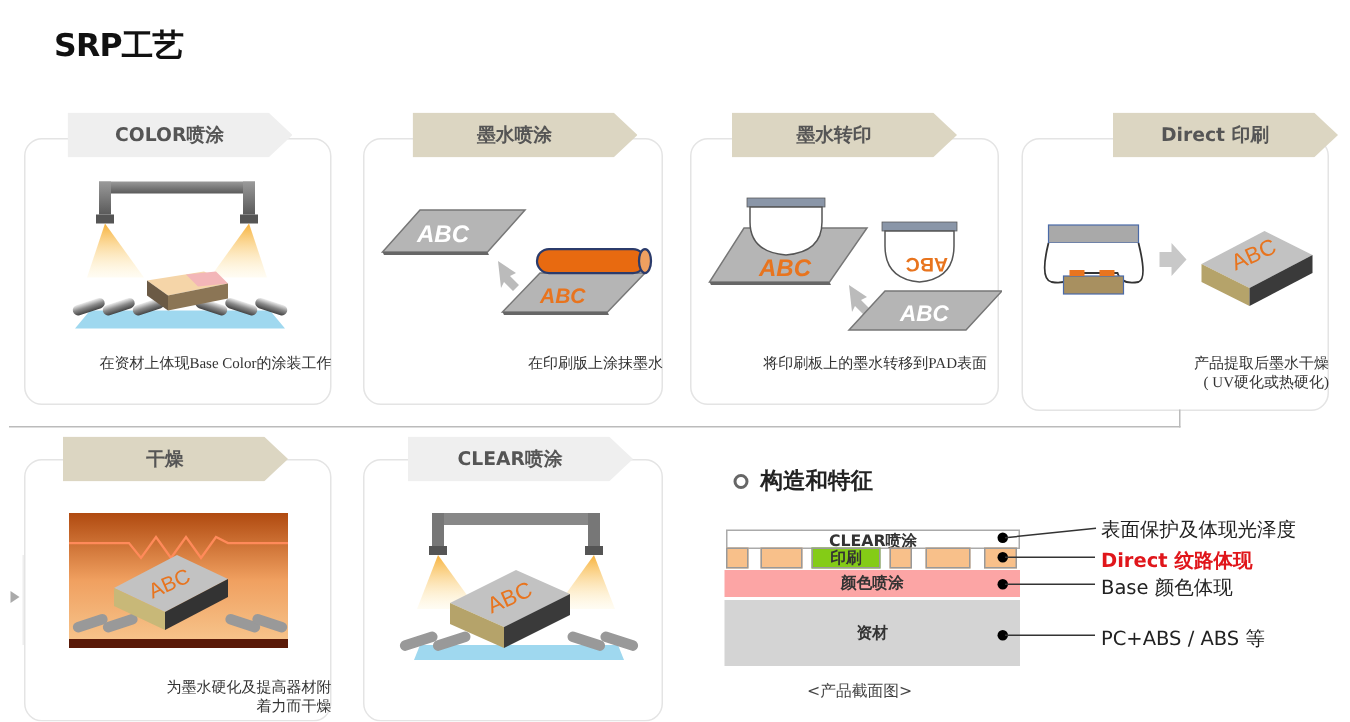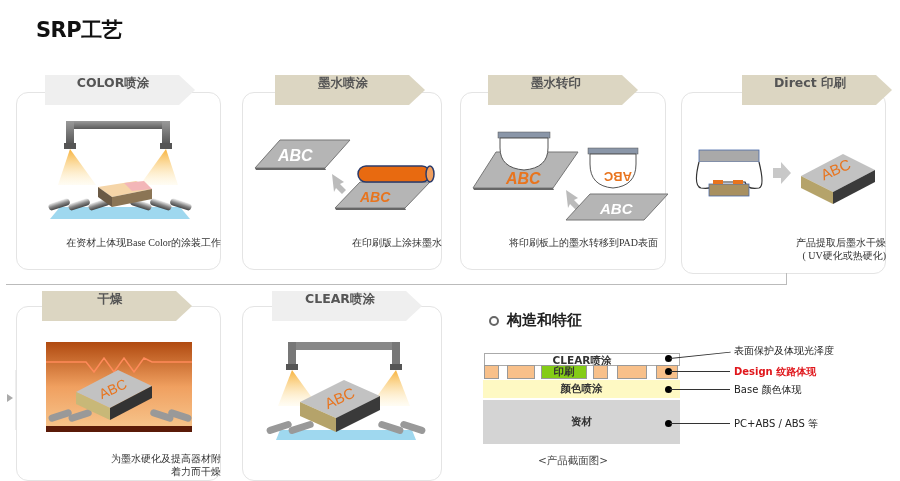--- a/index.html
+++ b/index.html
@@ -3,41 +3,41 @@
 <meta charset="utf-8">
 <style>
   * { box-sizing: border-box; margin: 0; padding: 0; }
   html, body { width: 900px; height: 481px; background: #ffffff; overflow: hidden; }
   body { position: relative; font-family: "DejaVu Sans", "Liberation Sans", sans-serif; color: #333; }
 
   .page-title { position: absolute; left: 36px; top: 16px; font-size: 21px; font-weight: bold; color: #111; letter-spacing: -0.5px; }
 
   .card { position: absolute; border: 1px solid #e4e4e4; border-radius: 12px; background: #fff; }
   .tab { position: absolute; height: 30px; font-size: 12.5px; font-weight: bold; color: #555;
-         display: flex; align-items: flex-start; justify-content: center; padding-right: 14px;
+         display: flex; align-items: center; justify-content: center; padding-right: 14px;
          clip-path: polygon(0 0, calc(100% - 16px) 0, 100% 50%, calc(100% - 16px) 100%, 0 100%); }
   .tab.light { background: #efefef; }
   .tab.beige { background: #dcd6c2; }
 
   .caption { position: absolute; font-size: 10px; color: #333; text-align: right; line-height: 13px; font-family: Liberation Serif, serif; }
   .illus { position: absolute; }
 
   .row-line { position: absolute; left: 6px; top: 284px; width: 781px; height: 1px; background: #bbb; }
   .row-line-v { position: absolute; left: 786px; top: 273px; width: 1px; height: 12px; background: #bbb; }
   .left-arrow { position: absolute; left: 7px; top: 394px; width: 0; height: 0;
                 border-left: 6px solid #aaa; border-top: 4px solid transparent; border-bottom: 4px solid transparent; }
   .left-vline { position: absolute; left: 15px; top: 370px; width: 1px; height: 60px; background: #eee; }
 
   .section-title { position: absolute; left: 489px; top: 311px; font-size: 15px; font-weight: bold; color: #222; display: flex; align-items: center; gap: 8px; }
   .bullet-ring { width: 10px; height: 10px; border: 2.5px solid #666; border-radius: 50%; }
 
   .layer { position: absolute; font-size: 10.5px; font-weight: bold; color: #333; display: flex; align-items: center; justify-content: center; }
   .dot { position: absolute; width: 7px; height: 7px; border-radius: 50%; background: #000; }
   .leader { position: absolute; height: 1px; background: #333; transform-origin: left center; }
-  .label { position: absolute; font-size: 10px; color: #222; white-space: nowrap; }
+  .label { position: absolute; font-size: 13px; color: #222; white-space: nowrap; }
   .label.red { color: #e0161b; font-weight: bold; }
   .xs-caption { position: absolute; left: 538px; top: 454px; font-size: 10.5px; color: #444; }
 </style>
 </head>
 <body>
 
 <div class="page-title">SRP工艺</div>
 
 <div class="card" style="left:16px;top:92px;width:205px;height:178px;"></div>
 <div class="tab light" style="left:45px;top:75px;width:150px;">
@@ -213,35 +213,35 @@
 <div>
   <div class="layer" style="left:484px;top:365px;width:15px;height:14px;background:#f8c08a;border:1px solid #999;"></div>
   <div class="layer" style="left:507px;top:365px;width:28px;height:14px;background:#f8c08a;border:1px solid #999;"></div>
   <div class="layer" style="left:541px;top:365px;width:46px;height:14px;background:#84cc16;border:1px solid #999;">
     <span>印刷</span>
   </div>
   <div class="layer" style="left:593px;top:365px;width:15px;height:14px;background:#f8c08a;border:1px solid #999;"></div>
   <div class="layer" style="left:617px;top:365px;width:30px;height:14px;background:#f8c08a;border:1px solid #999;"></div>
   <div class="layer" style="left:656px;top:365px;width:22px;height:14px;background:#f8c08a;border:1px solid #999;"></div>
 </div>
-<div class="layer" style="left:483px;top:380px;width:197px;height:18px;background:#fef9c3;">
+<div class="layer" style="left:483px;top:380px;width:197px;height:18px;background:#fca5a5;">
   <span>颜色喷涂</span>
 </div>
 <div class="layer" style="left:483px;top:400px;width:197px;height:44px;background:#d4d4d4;">
   <span>资材</span>
 </div>
 
 <div class="dot" style="left:665px;top:355px;"></div>
 <div class="dot" style="left:665px;top:368px;"></div>
 <div class="dot" style="left:665px;top:386px;"></div>
 <div class="dot" style="left:665px;top:420px;"></div>
 
 <div class="leader" style="left:670px;top:358px;width:61px;transform:rotate(-6deg);"></div>
 <div class="leader" style="left:670px;top:371px;width:60px;"></div>
 <div class="leader" style="left:670px;top:389px;width:60px;"></div>
 <div class="leader" style="left:670px;top:423px;width:60px;"></div>
 
 <div class="label" style="left:734px;top:344px;">表面保护及体现光泽度</div>
-<div class="label red" style="left:734px;top:365px;">Design 纹路体现</div>
+<div class="label red" style="left:734px;top:365px;">Direct 纹路体现</div>
 <div class="label" style="left:734px;top:383px;">Base 颜色体现</div>
 <div class="label" style="left:734px;top:417px;">PC+ABS / ABS 等</div>
 
 <div class="xs-caption">&lt;产品截面图&gt;</div>
 
 </body></html>

